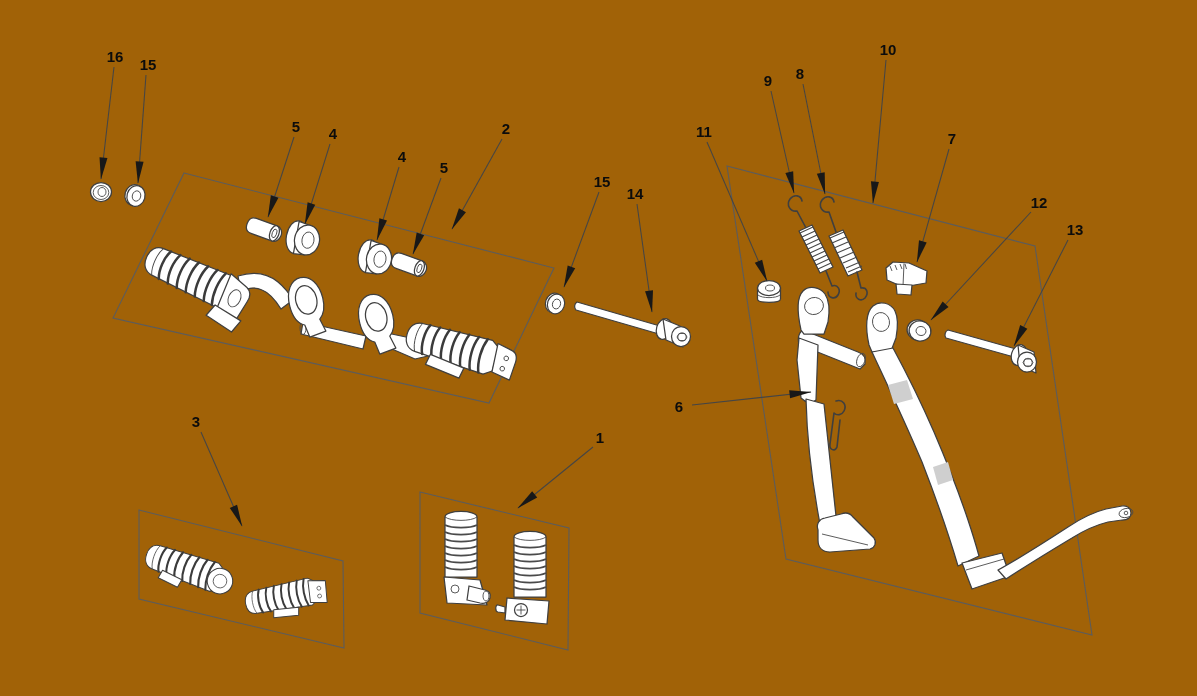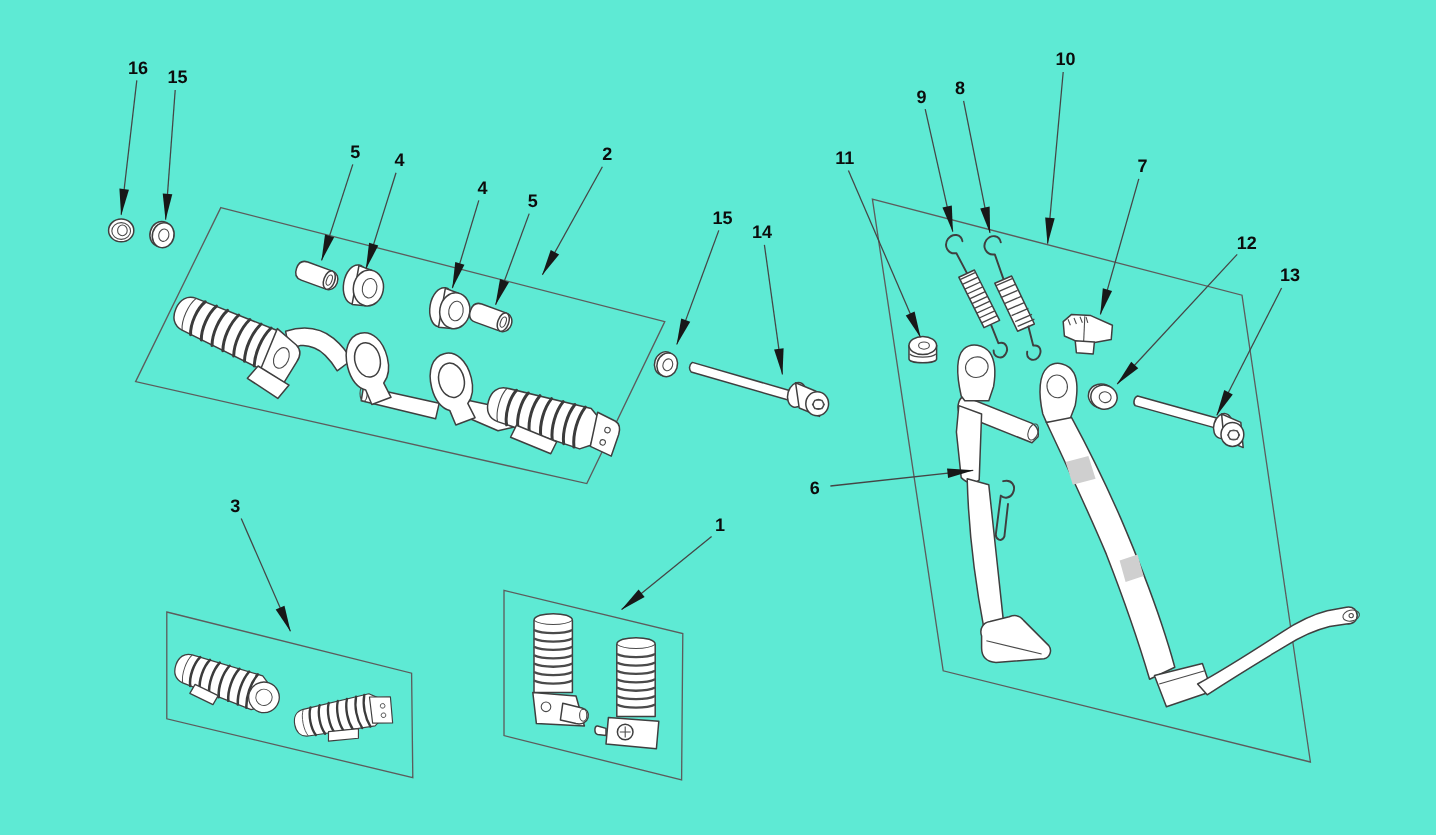--- a/index.html
+++ b/index.html
@@ -1,17 +1,17 @@
 <!DOCTYPE html>
 <html><head>
 <meta charset="utf-8">
 <style>
   html,body{margin:0;padding:0;background:#fff;}
   .stage{
-    position:relative;width:1197px;height:696px;background:#5eead4;overflow:hidden;
+    position:relative;width:1197px;height:696px;background:#a16207;overflow:hidden;
     font-family:"Liberation Sans", sans-serif;
   }
   svg{display:block;}
   .box{fill:none;stroke:#5c5c5c;stroke-width:1.1;}
   .part{fill:#ffffff;stroke:#3f3f3f;stroke-width:1.25;stroke-linejoin:round;}
   .thin{fill:none;stroke:#4a4a4a;stroke-width:0.9;}
   .thin2{fill:#ffffff;stroke:#4a4a4a;stroke-width:0.9;}
   .rib{fill:none;stroke:#3b3b3b;stroke-width:2.5;stroke-linecap:round;}
   .ring{fill:none;stroke:#4a4a4a;stroke-width:1.9;}
   .wire{fill:none;stroke:#3f3f3f;stroke-width:1.6;stroke-linecap:round;}

